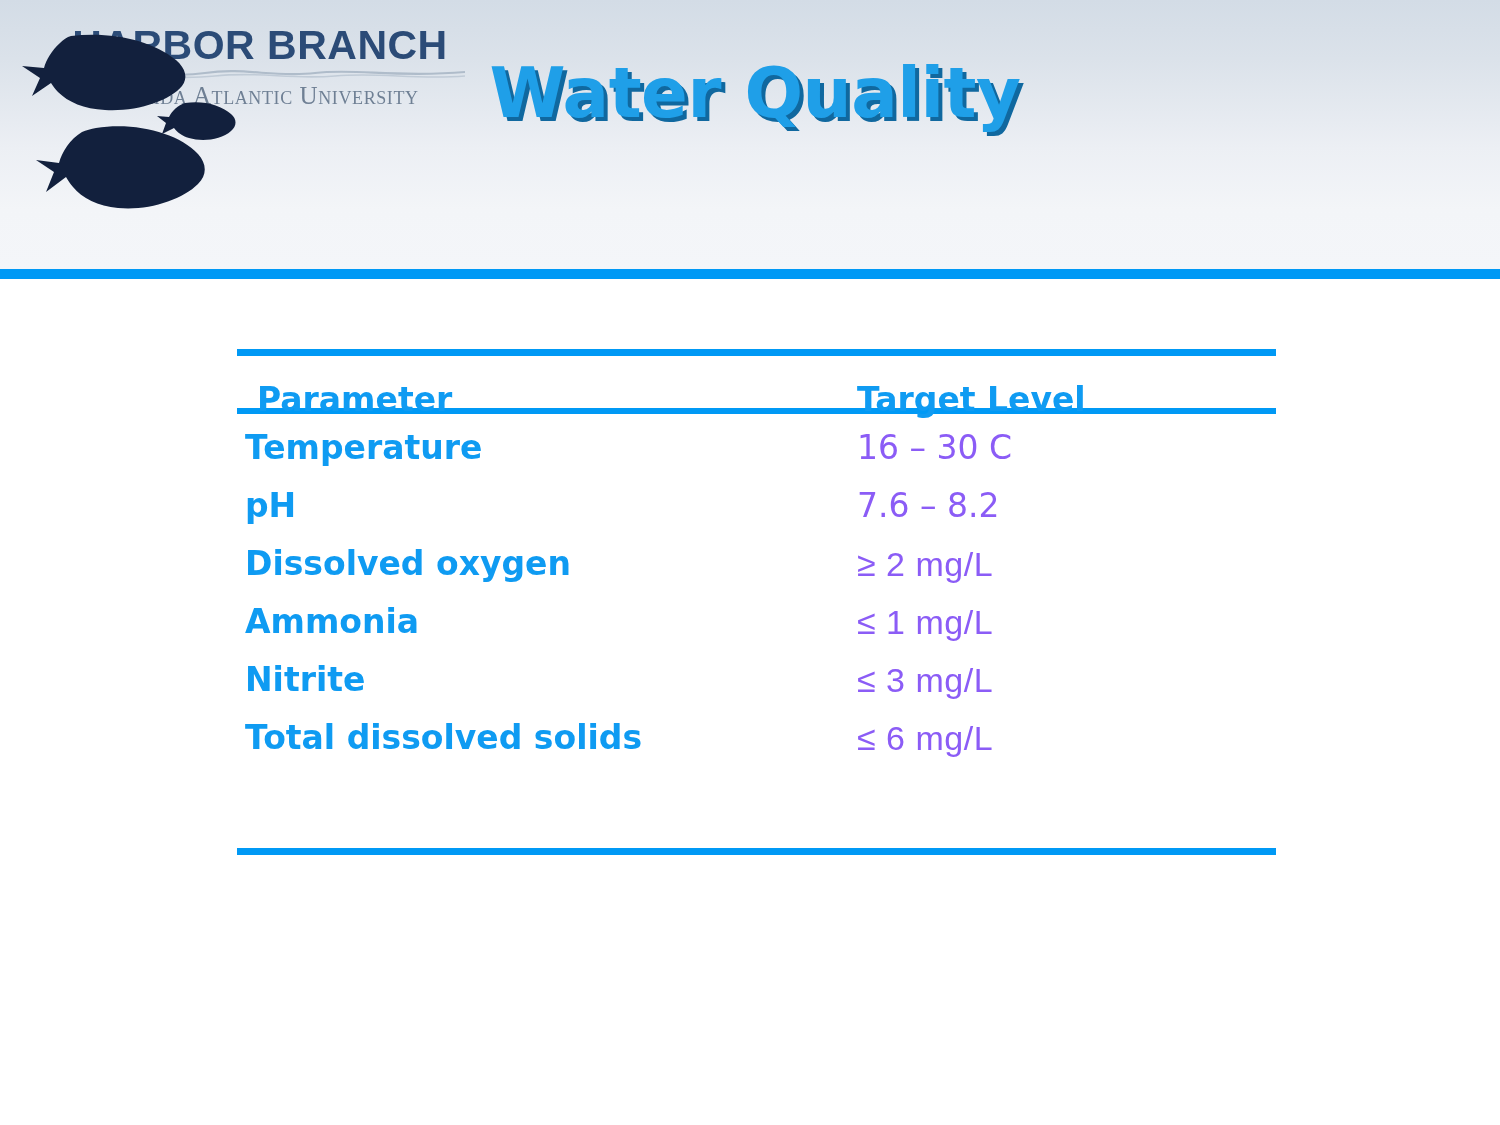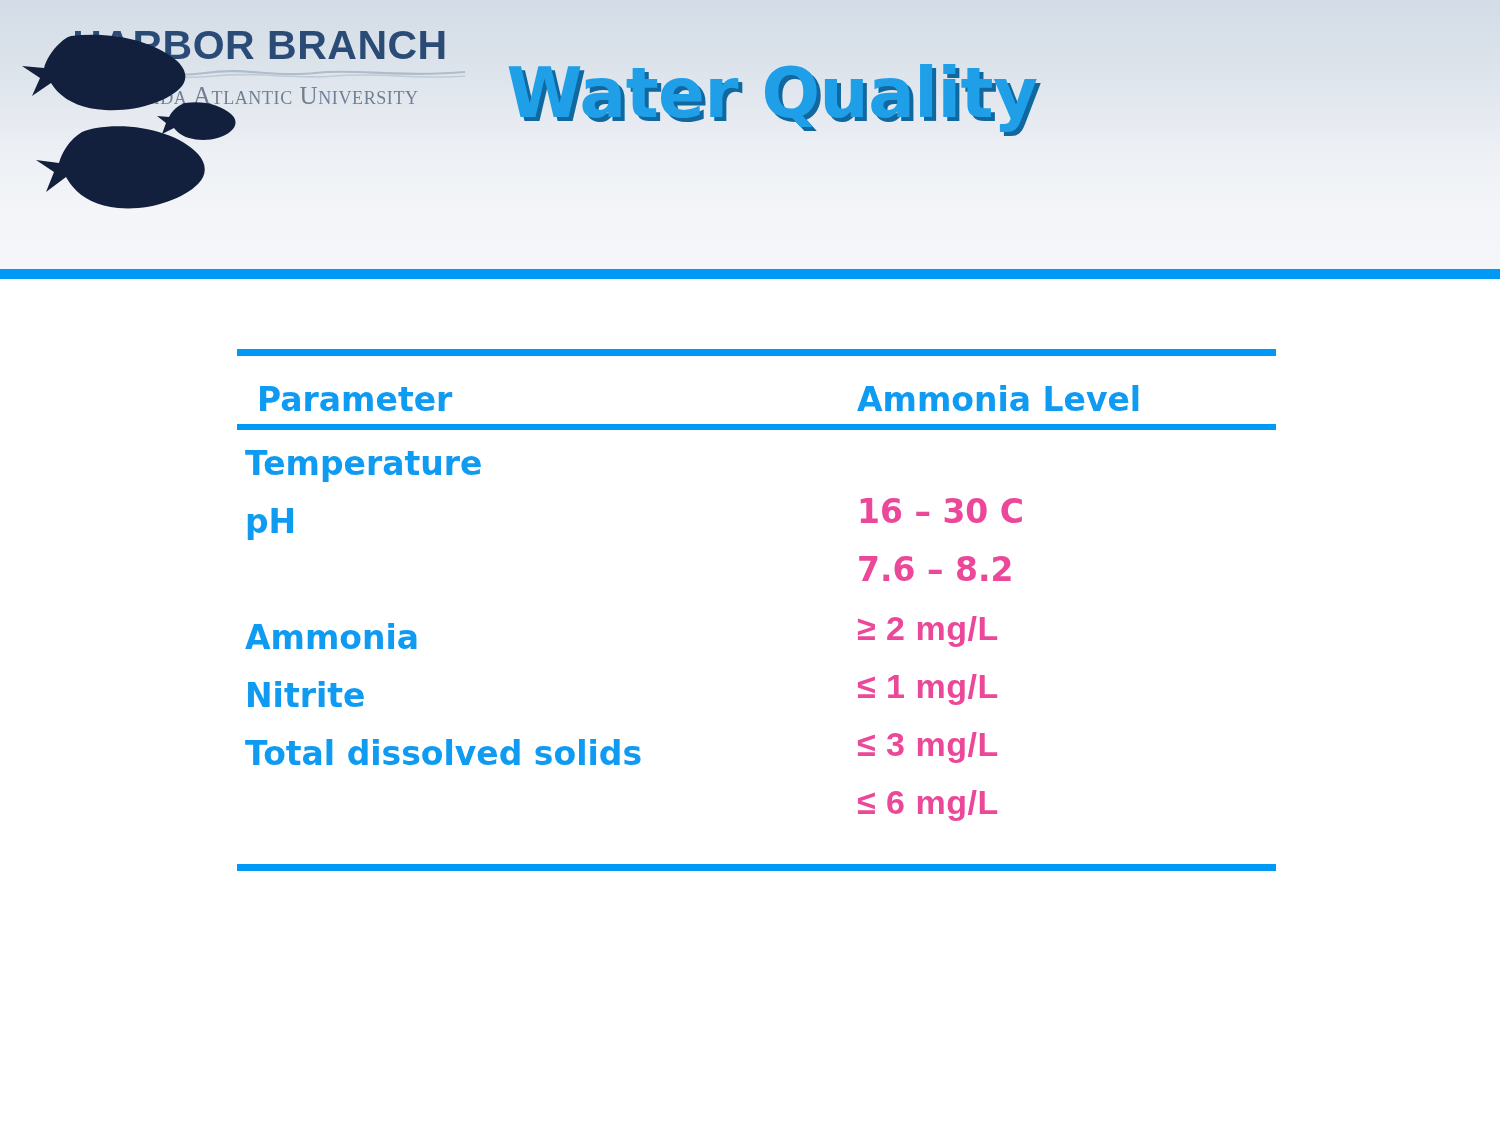--- a/index.html
+++ b/index.html
@@ -81,21 +81,21 @@
     position: absolute;
     fill: #12203d;
   }
   #fish-large-top  { left: 10px;  top: 22px;  width: 180px; height: 90px; }
   #fish-small-mid  { left: 155px; top: 92px;  width: 82px;  height: 42px; }
   #fish-large-bot  { left: 30px;  top: 112px; width: 180px; height: 96px; }
 
   
   #slide-title {
     position: absolute;
-    left: 267px;
+    left: 250px;
     top: 52px;
     width: 1010px;
     text-align: center;
     font-family: "DejaVu Sans", sans-serif;
     font-weight: bold;
     font-size: 69px;
     line-height: 82px;
     color: #1f9fe8;
     text-shadow: 4px 4px 0 #10689f;
     letter-spacing: -0.5px;
@@ -112,21 +112,21 @@
   .rule {
     background: #0099f5;
     height: 7px;
     width: 100%;
   }
   #rule-top    { margin-bottom: 0; }
   #rule-header { height: 6px; }
   #rule-bottom { height: 7px; margin-top: 0; }
 
   .table-head {
-    height: 68px;
+    height: 52px;
     position: relative;
   }
   .table-head .cell-param,
   .table-head .cell-target {
     position: absolute;
     top: 26px;
     color: #0f9bf2;
     font-family: "DejaVu Sans", sans-serif;
     font-weight: bold;
     font-size: 33px;
@@ -149,27 +149,26 @@
     font-family: "DejaVu Sans", sans-serif;
     font-weight: bold;
     font-size: 33px;
     line-height: 40px;
     white-space: nowrap;
   }
   .row .cell-target {
     position: absolute;
     left: 620px;
     top: 0;
-    color: #ec4899;
-    font-family: "DejaVu Sans", sans-serif;
-    font-weight: bold;
+    color: #8b5cf6;
+    font-family: "DejaVu Sans", sans-serif;
+    font-weight: normal;
     font-size: 33px;
     line-height: 40px;
     white-space: nowrap;
-    margin-top: 48px;
   }
   
   .row.wide .cell-target {
     font-family: "Liberation Sans", sans-serif;
     font-size: 34px;
     letter-spacing: 0.5px;
   }
 </style>
 </head>
 <body>
@@ -214,38 +213,39 @@
 <div id="slide-title">
   <span class="line">Water Quality</span>
 </div>
 
 <div id="param-table">
 
   <div class="rule" id="rule-top"></div>
 
   <div class="table-head">
     <div class="cell-param">Parameter</div>
-    <div class="cell-target">Ammonia Level</div>
+    <div class="cell-target">Target Level</div>
   </div>
 
   <div class="rule" id="rule-header"></div>
 
   <div class="table-body">
 
     <div class="row">
       <div class="cell-param">Temperature</div>
       <div class="cell-target">16 – 30 C</div>
     </div>
 
     <div class="row">
       <div class="cell-param">pH</div>
       <div class="cell-target">7.6 – 8.2</div>
     </div>
 
     <div class="row wide">
+      <div class="cell-param">Dissolved oxygen</div>
       <div class="cell-target">≥ 2 mg/L</div>
     </div>
 
 
     <div class="row wide">
       <div class="cell-param">Ammonia</div>
       <div class="cell-target">≤ 1 mg/L</div>
     </div>
 
     <div class="row wide">

